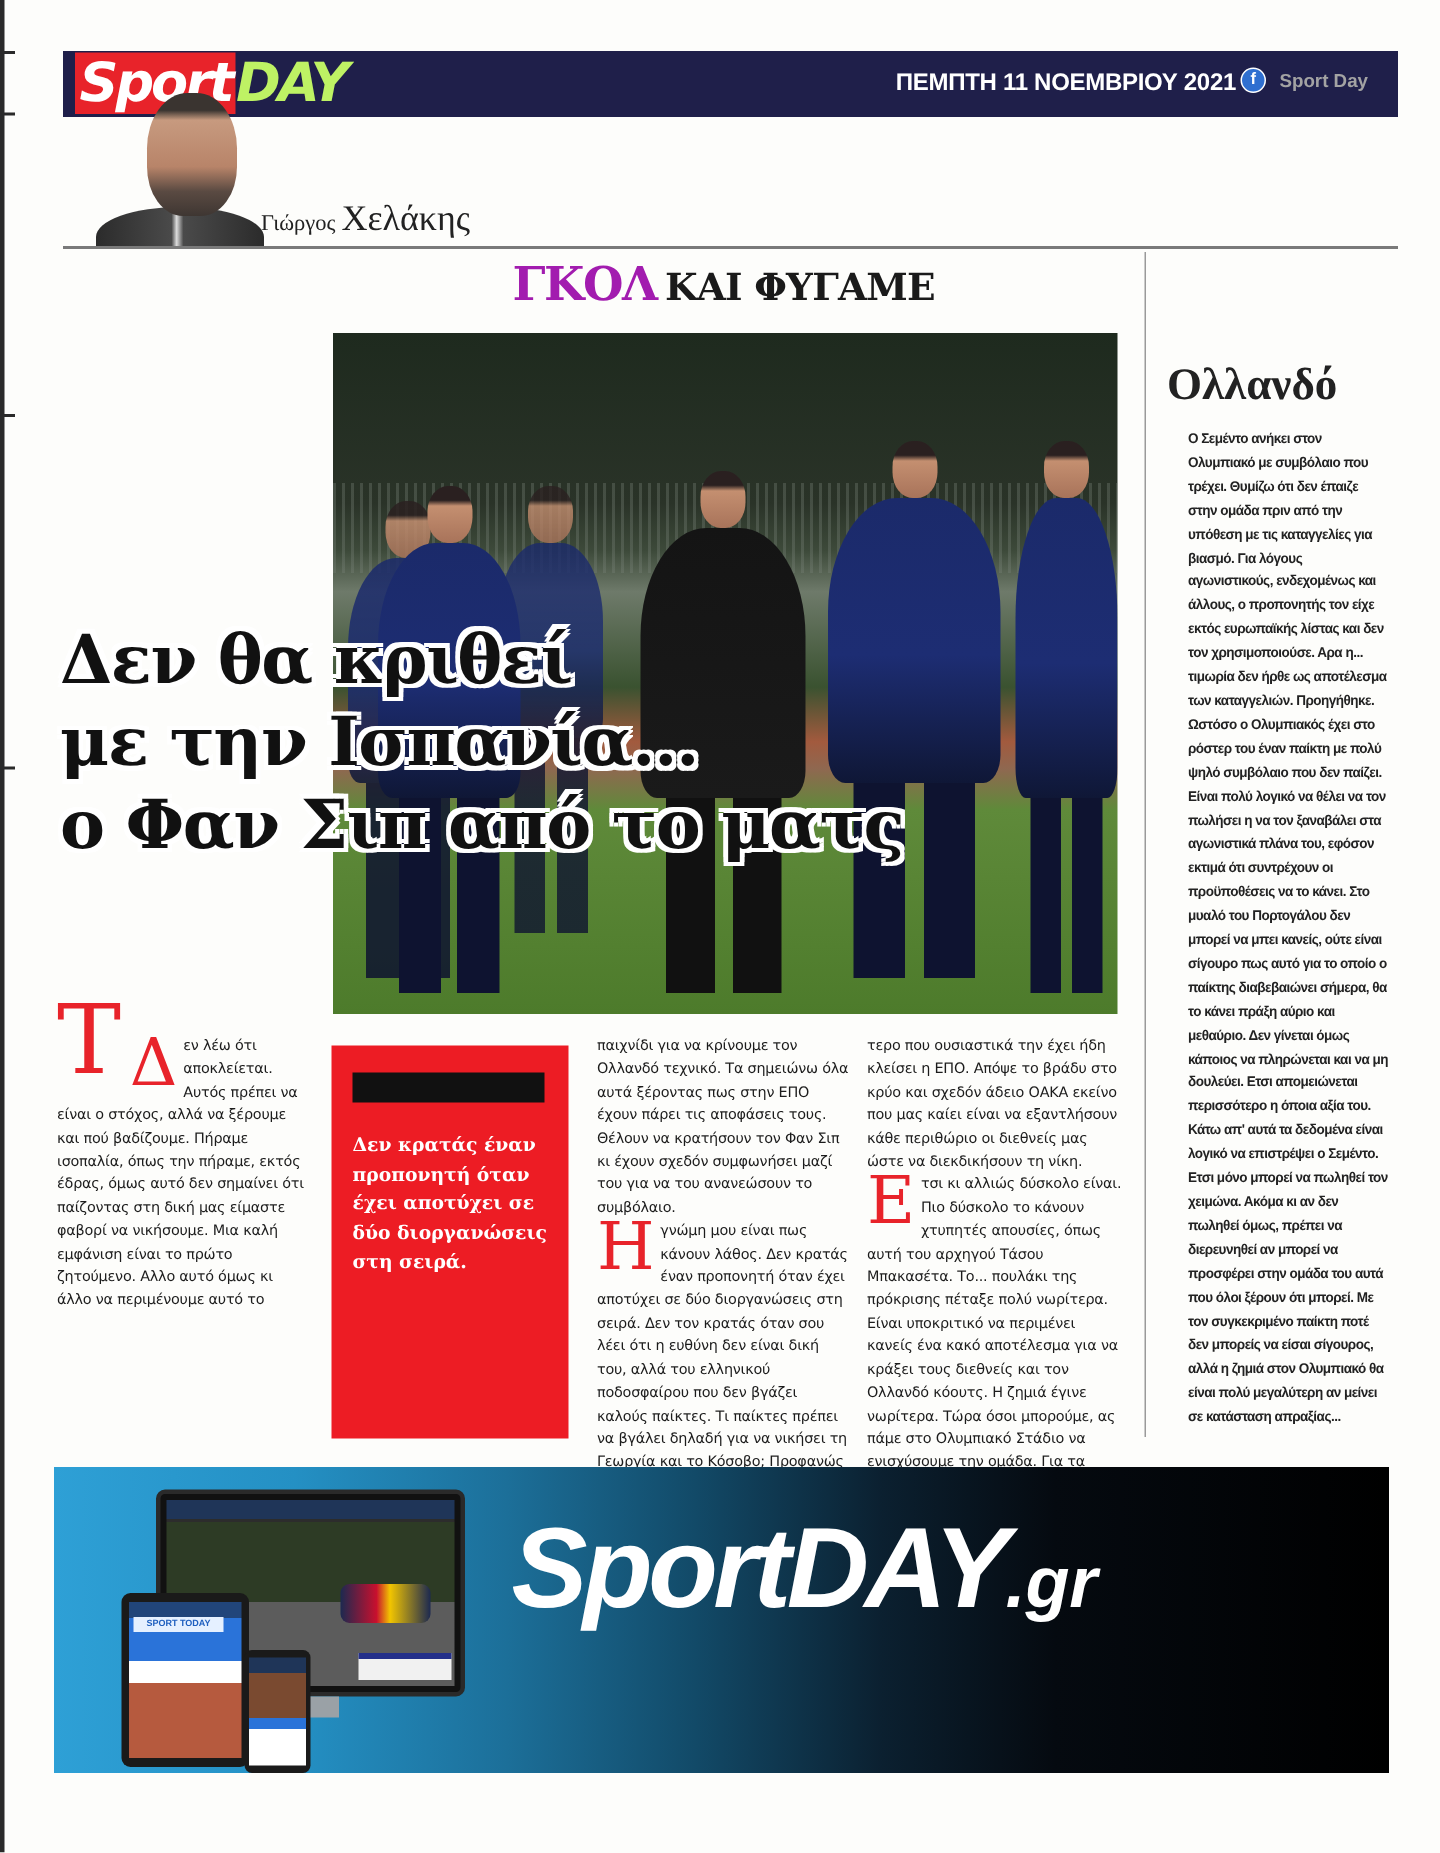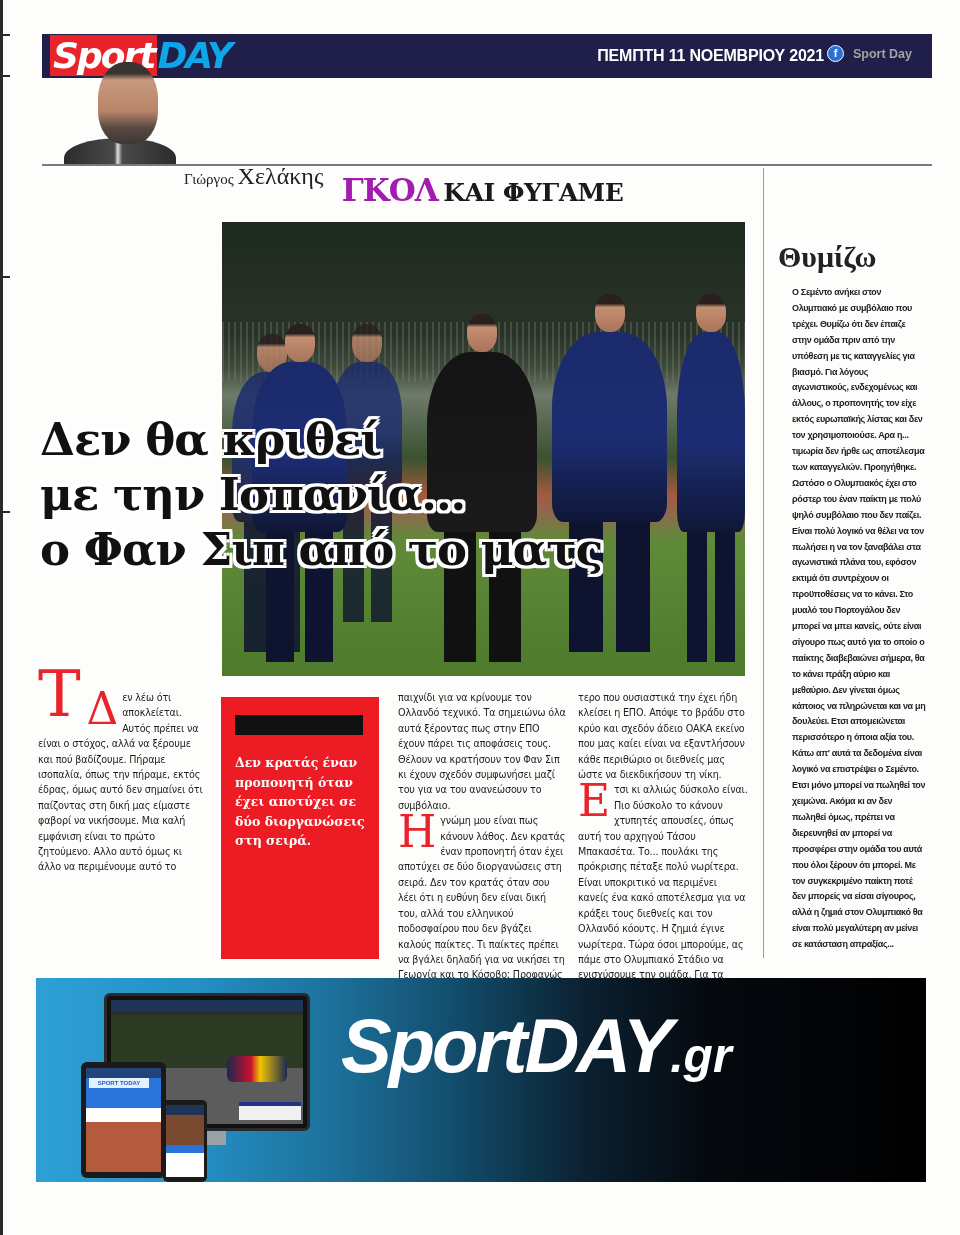--- a/index.html
+++ b/index.html
@@ -6,30 +6,30 @@
   html, body { width: 960px; height: 1235px; background: #fdfdfb; overflow: hidden; }
   body { position: relative; font-family: "Liberation Sans", sans-serif; color: #1a1a1a; }
 
   .binding { position: absolute; left: 0; top: 0; width: 3px; height: 1235px; background: #2a2a2a; }
   .binding .tick { position: absolute; left: 0; width: 10px; height: 2px; background: #2a2a2a; }
 
   
   .masthead { position: absolute; left: 42px; top: 34px; width: 890px; height: 44px; background: #1f1f4a; }
   .logo { position: absolute; left: 8px; top: 2px; font-family: "DejaVu Sans", sans-serif; font-weight: bold; font-style: italic; font-size: 36px; letter-spacing: -2px; line-height: 40px; }
   .logo .sport { color: #ffffff; background: #e8232a; padding: 0 3px; }
-  .logo .day { color: #0ea5e9; }
+  .logo .day { color: #bef264; }
   .header-date { position: absolute; right: 108px; top: 13px; color: #ffffff; font-family: "Liberation Sans", sans-serif; font-weight: bold; font-size: 16px; letter-spacing: -0.2px; }
   .fb-icon { position: absolute; right: 88px; top: 11px; width: 17px; height: 17px; border-radius: 50%; background: #2f6fd0; border: 1px solid #fff; color: #fff; font-weight: bold; font-size: 11px; text-align: center; line-height: 15px; font-family: "Liberation Sans", sans-serif; }
   .fb-label { position: absolute; right: 20px; top: 13px; color: #a3a3a3; font-weight: bold; font-size: 12.5px; }
 
   
   .author-photo { position: absolute; left: 64px; top: 58px; width: 112px; height: 106px; overflow: hidden; }
   .author-photo .head { position: absolute; left: 34px; top: 4px; width: 60px; height: 82px; border-radius: 45% 45% 40% 40%; background: linear-gradient(180deg, #3a3430 0%, #3a3430 14%, #c79a7f 22%, #b88469 60%, #5a4a42 80%, #3e3632 100%); }
   .author-photo .body { position: absolute; left: 0; top: 80px; width: 112px; height: 40px; border-radius: 50% 50% 0 0; background: linear-gradient(90deg, #2b2b2b 0%, #4a4a4a 45%, #dcdcdc 48%, #4a4a4a 52%, #2b2b2b 100%); }
-  .author-name { position: absolute; left: 184px; top: 133px; font-family: "Liberation Serif", serif; color: #222; white-space: nowrap; margin-top: 30px; }
+  .author-name { position: absolute; left: 174px; top: 133px; font-family: "Liberation Serif", serif; color: #222; white-space: nowrap; }
   .author-name .first { font-size: 15px; }
   .author-name .last { font-size: 24px; margin-left: 4px; }
 
   .rule-top { position: absolute; left: 42px; top: 164px; width: 890px; height: 2px; background: #7a7a7a; }
   .col-divider { position: absolute; left: 763px; top: 168px; width: 1px; height: 790px; background: #9a9a9a; }
 
   
   .kicker { position: absolute; left: 220px; top: 172px; width: 525px; text-align: center; font-family: "DejaVu Serif", serif; font-weight: bold; white-space: nowrap; }
   .kicker .red { color: #a21caf; font-size: 31px; letter-spacing: -1px; }
   .kicker .black { color: #1a1a1a; font-size: 25px; letter-spacing: -0.5px; }
@@ -173,21 +173,21 @@
   </span>
 </div>
 
 <div class="col col4">
   <span class="para">τερο που ουσιαστικά την έχει ήδη κλείσει η ΕΠΟ. Απόψε το βράδυ στο κρύο και σχεδόν άδειο ΟΑΚΑ εκείνο που μας καίει είναι να εξαντλήσουν κάθε περιθώριο οι διεθνείς μας ώστε να διεκδικήσουν τη νίκη.</span>
   <span class="para">
     <span class="dropcap">Ε</span><span>τσι κι αλλιώς δύσκολο είναι. Πιο δύσκολο το κάνουν χτυπητές απουσίες, όπως αυτή του αρχηγού Τάσου Μπακασέτα. Το... πουλάκι της πρόκρισης πέταξε πολύ νωρίτερα. Είναι υποκριτικό να περιμένει κανείς ένα κακό αποτέλεσμα για να κράξει τους διεθνείς και τον Ολλανδό κόουτς. Η ζημιά έγινε νωρίτερα. Τώρα όσοι μπορούμε, ας πάμε στο Ολυμπιακό Στάδιο να ενισχύσουμε την ομάδα. Για τα άλλα, έχουν... φροντίσει στην ΕΠΟ.</span>
   </span>
 </div>
 
-<h2 class="side-title">Θυμίζω</h2>
+<h2 class="side-title">Ολλανδό</h2>
 <div class="side-body">Ο Σεμέντο ανήκει στον Ολυμπιακό με συμβόλαιο που τρέχει. Θυμίζω ότι δεν έπαιζε στην ομάδα πριν από την υπόθεση με τις καταγγελίες για βιασμό. Για λόγους αγωνιστικούς, ενδεχομένως και άλλους, ο προπονητής τον είχε εκτός ευρωπαϊκής λίστας και δεν τον χρησιμοποιούσε. Αρα η... τιμωρία δεν ήρθε ως αποτέλεσμα των καταγγελιών. Προηγήθηκε. Ωστόσο ο Ολυμπιακός έχει στο ρόστερ του έναν παίκτη με πολύ ψηλό συμβόλαιο που δεν παίζει. Είναι πολύ λογικό να θέλει να τον πωλήσει η να τον ξαναβάλει στα αγωνιστικά πλάνα του, εφόσον εκτιμά ότι συντρέχουν οι προϋποθέσεις να το κάνει. Στο μυαλό του Πορτογάλου δεν μπορεί να μπει κανείς, ούτε είναι σίγουρο πως αυτό για το οποίο ο παίκτης διαβεβαιώνει σήμερα, θα το κάνει πράξη αύριο και μεθαύριο. Δεν γίνεται όμως κάποιος να πληρώνεται και να μη δουλεύει. Ετσι απομειώνεται περισσότερο η όποια αξία του. Κάτω απ' αυτά τα δεδομένα είναι λογικό να επιστρέψει ο Σεμέντο. Ετσι μόνο μπορεί να πωληθεί τον χειμώνα. Ακόμα κι αν δεν πωληθεί όμως, πρέπει να διερευνηθεί αν μπορεί να προσφέρει στην ομάδα του αυτά που όλοι ξέρουν ότι μπορεί. Με τον συγκεκριμένο παίκτη ποτέ δεν μπορείς να είσαι σίγουρος, αλλά η ζημιά στον Ολυμπιακό θα είναι πολύ μεγαλύτερη αν μείνει σε κατάσταση απραξίας...</div>
 
 <section class="ad">
   <div class="monitor">
     <div class="screen"></div>
     <div class="car"></div>
     <div class="news"></div>
   </div>
   <div class="stand"></div>
   <div class="tablet">

